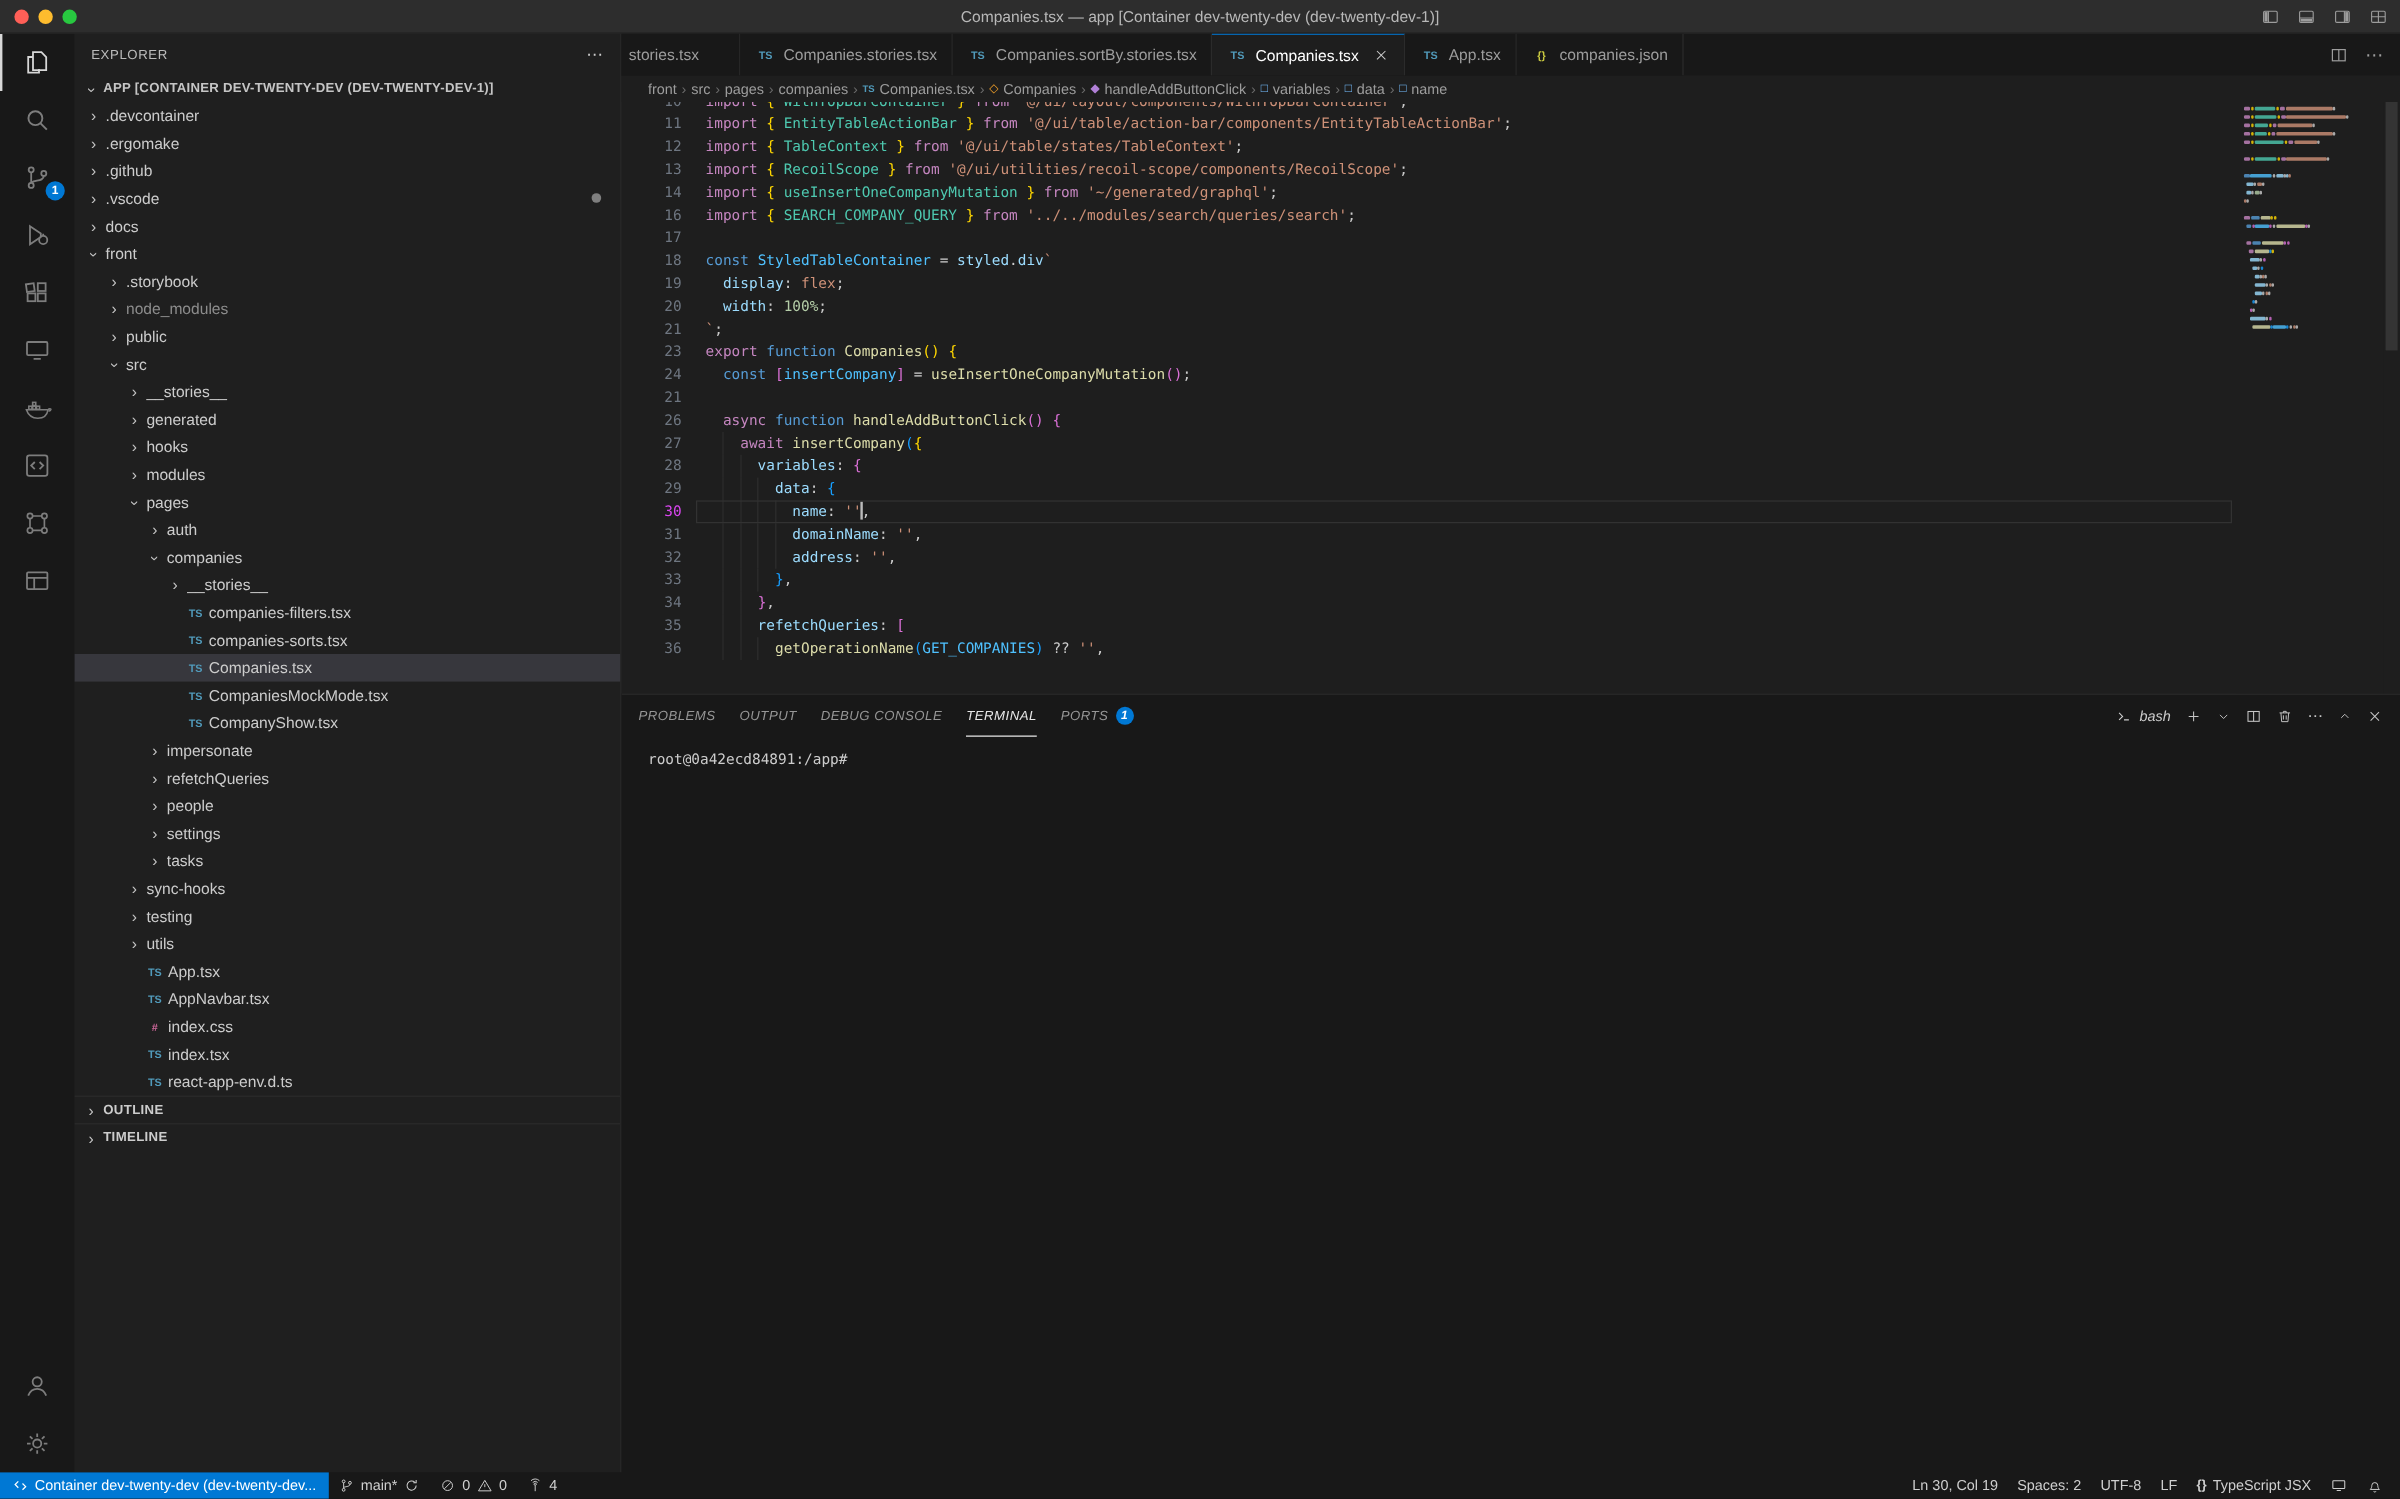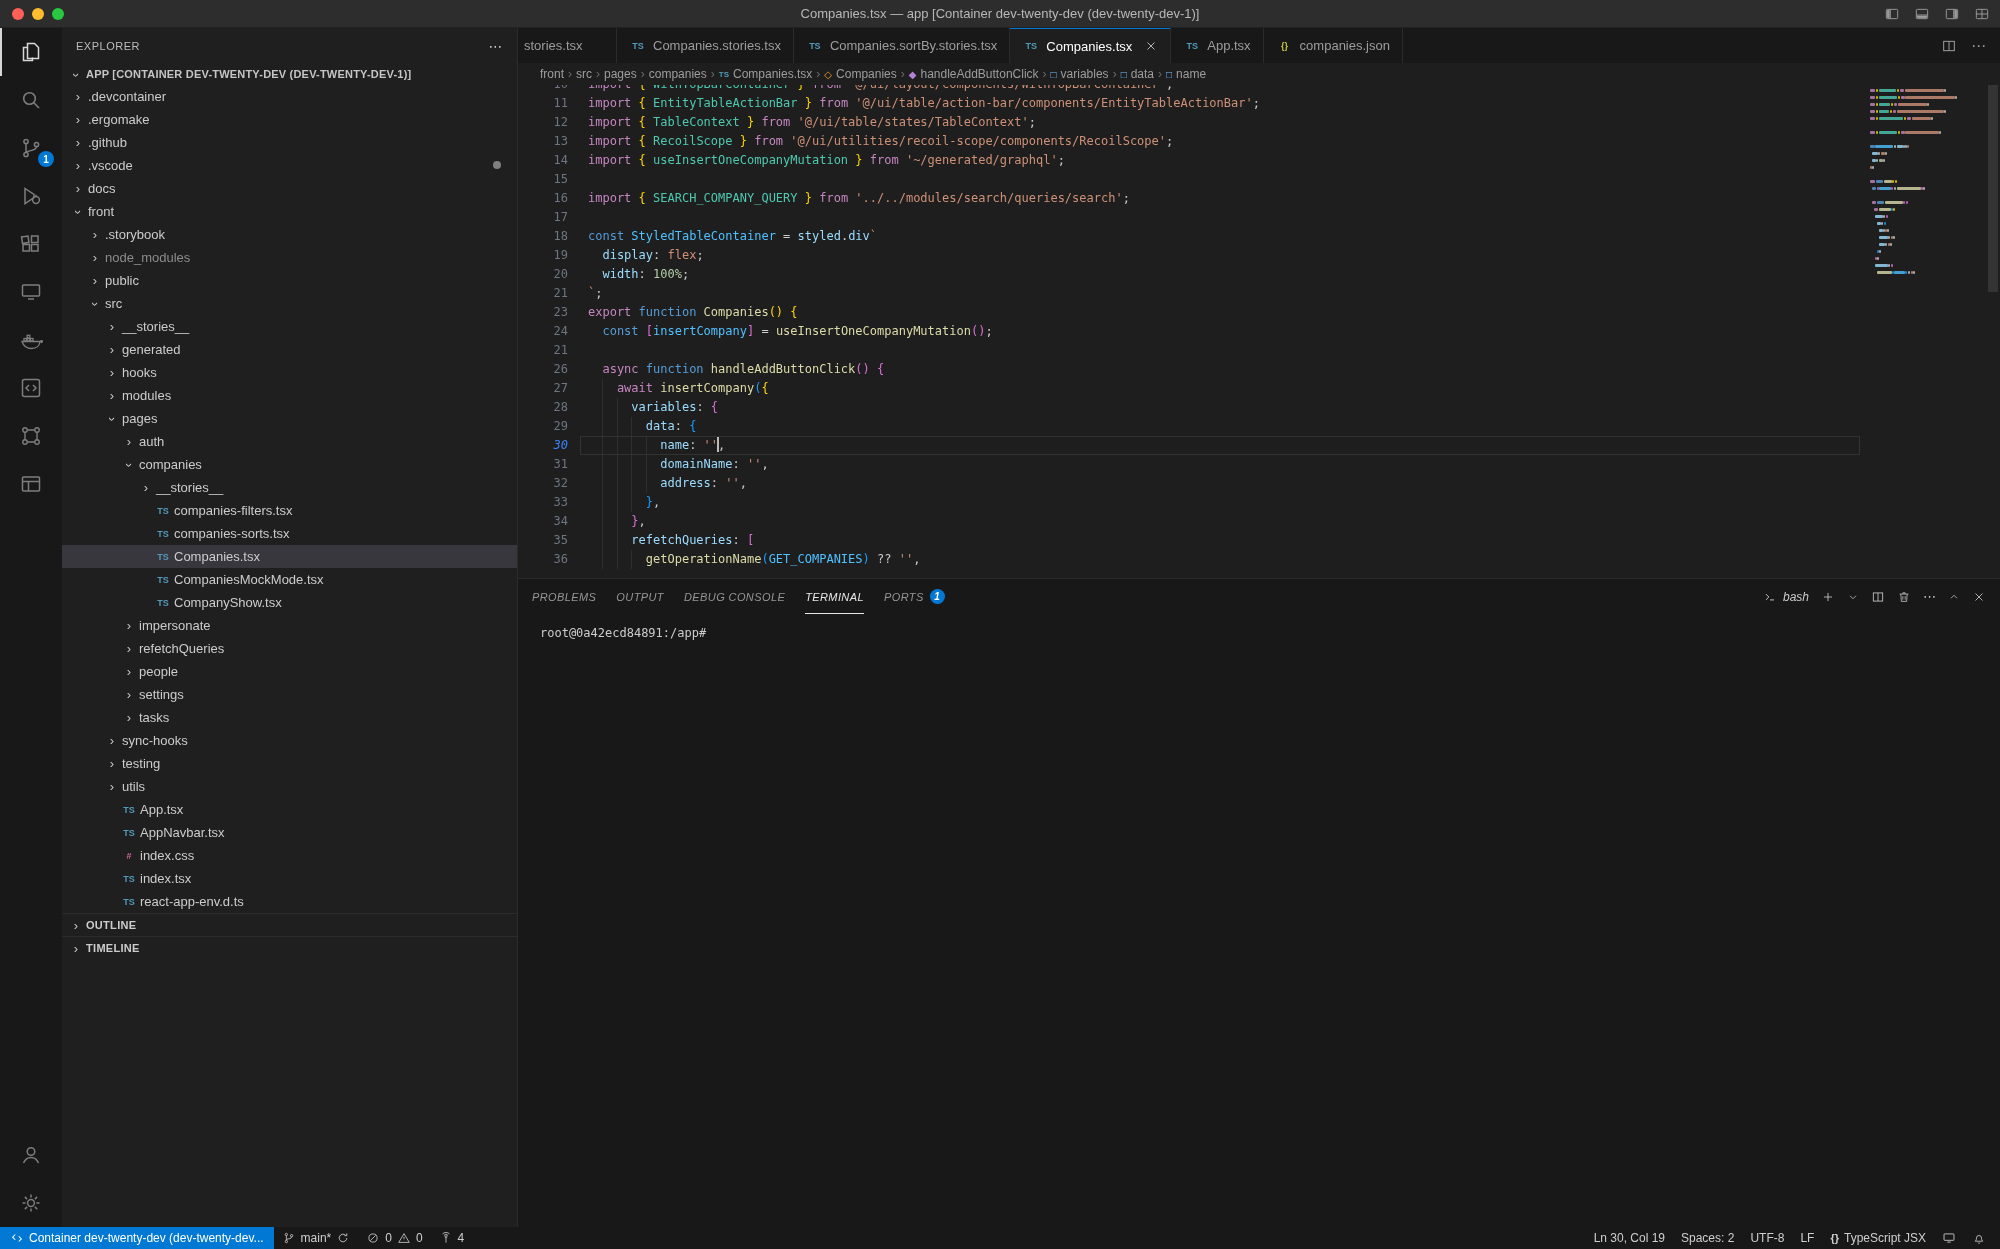--- a/index.html
+++ b/index.html
@@ -65,21 +65,21 @@
   .bc-sym { font-size:10px; }
   .sym-class { color:#ee9d28; } .sym-method { color:#b180d7; } .sym-field { color:#75beff; }
 
   .editorbody { height:493px; flex:none; display:flex; position:relative; min-width:0; overflow:hidden;justify-content:flex-end; }
   .code { flex:1; overflow:hidden; position:relative; font-family:"DejaVu Sans Mono","Liberation Mono",monospace; font-size:12px; line-height:19px; }
   .codeinner { margin-top:-10px; }
   .cline { height:19px; display:flex; position:relative; white-space:pre; }
   .lnum { width:50px; flex:none; text-align:right; color:#6e7681; user-select:none; }
   .ltext { margin-left:20px; position:relative; }
   .guide { position:absolute; top:0; bottom:0; border-left:1px solid #2e2e2e; }
-  .cline.current .lnum { color:#3b82f6;font-style:italic; }
+  .cline.current .lnum { color:#d946ef; }
   .cline.current::after { content:""; position:absolute; left:62px; right:4px; top:0; bottom:0; border:1px solid #323232; pointer-events:none; }
   .cursor { display:inline-block; width:1.5px; height:15px; background:#bbbbbb; vertical-align:-3px; margin:0 -0.75px; }
 
   .minimap { width:122px; flex:none; padding:4px 4px 0 6px; background:#1e1e1e; overflow:hidden; }
   .mrow { display:flex; height:3px; margin-bottom:4px; }
   .mtok { height:3px; border-radius:1px; opacity:.8; flex:none; }
   .msp { flex:none; }
   .scrollbar { width:14px; flex:none; position:relative; background:#1e1e1e; }
   .sb-slider { position:absolute; left:2px; right:2px; top:0; height:42%; background:rgba(121,121,121,.25); }
 
@@ -560,21 +560,20 @@
           </span>
         </div>
       <div class="editorbody">
         <div class="code">
           <div class="codeinner" id="code">
               <div class="cline"><span class="lnum">10</span><span class="ltext"><span class="tk-k">import </span><span class="tk-b1">{ </span><span class="tk-t">WithTopBarContainer</span><span class="tk-b1"> }</span><span class="tk-k"> from </span><span class="tk-s">'@/ui/layout/components/WithTopBarContainer'</span><span class="tk-p">;</span></span></div>
               <div class="cline"><span class="lnum">11</span><span class="ltext"><span class="tk-k">import </span><span class="tk-b1">{ </span><span class="tk-t">EntityTableActionBar</span><span class="tk-b1"> }</span><span class="tk-k"> from </span><span class="tk-s">'@/ui/table/action-bar/components/EntityTableActionBar'</span><span class="tk-p">;</span></span></div>
               <div class="cline"><span class="lnum">12</span><span class="ltext"><span class="tk-k">import </span><span class="tk-b1">{ </span><span class="tk-t">TableContext</span><span class="tk-b1"> }</span><span class="tk-k"> from </span><span class="tk-s">'@/ui/table/states/TableContext'</span><span class="tk-p">;</span></span></div>
               <div class="cline"><span class="lnum">13</span><span class="ltext"><span class="tk-k">import </span><span class="tk-b1">{ </span><span class="tk-t">RecoilScope</span><span class="tk-b1"> }</span><span class="tk-k"> from </span><span class="tk-s">'@/ui/utilities/recoil-scope/components/RecoilScope'</span><span class="tk-p">;</span></span></div>
               <div class="cline"><span class="lnum">14</span><span class="ltext"><span class="tk-k">import </span><span class="tk-b1">{ </span><span class="tk-t">useInsertOneCompanyMutation</span><span class="tk-b1"> }</span><span class="tk-k"> from </span><span class="tk-s">'~/generated/graphql'</span><span class="tk-p">;</span></span></div>
-              <div class="cline"><span class="lnum">15</span><span class="ltext"></span></div>
               <div class="cline"><span class="lnum">16</span><span class="ltext"><span class="tk-k">import </span><span class="tk-b1">{ </span><span class="tk-t">SEARCH_COMPANY_QUERY</span><span class="tk-b1"> }</span><span class="tk-k"> from </span><span class="tk-s">'../../modules/search/queries/search'</span><span class="tk-p">;</span></span></div>
               <div class="cline"><span class="lnum">17</span><span class="ltext"></span></div>
               <div class="cline"><span class="lnum">18</span><span class="ltext"><span class="tk-d">const </span><span class="tk-c">StyledTableContainer</span><span class="tk-p"> = </span><span class="tk-v">styled</span><span class="tk-p">.</span><span class="tk-v">div</span><span class="tk-s">`</span></span></div>
               <div class="cline"><span class="lnum">19</span><span class="ltext"><span class="tk-v">  display</span><span class="tk-p">: </span><span class="tk-s">flex</span><span class="tk-p">;</span></span></div>
               <div class="cline"><span class="lnum">20</span><span class="ltext"><span class="tk-v">  width</span><span class="tk-p">: </span><span class="tk-n">100%</span><span class="tk-p">;</span></span></div>
               <div class="cline"><span class="lnum">21</span><span class="ltext"><span class="tk-s">`</span><span class="tk-p">;</span></span></div>
               <div class="cline"><span class="lnum">23</span><span class="ltext"><span class="tk-k">export </span><span class="tk-d">function </span><span class="tk-f">Companies</span><span class="tk-b1">()</span><span class="tk-p"> </span><span class="tk-b1">{</span></span></div>
               <div class="cline"><span class="lnum">24</span><span class="ltext"><span class="tk-d">  const </span><span class="tk-b2">[</span><span class="tk-c">insertCompany</span><span class="tk-b2">]</span><span class="tk-p"> = </span><span class="tk-f">useInsertOneCompanyMutation</span><span class="tk-b2">()</span><span class="tk-p">;</span></span></div>
               <div class="cline"><span class="lnum">21</span><span class="ltext"></span></div>
               <div class="cline"><span class="lnum">26</span><span class="ltext"><span class="tk-k">  async </span><span class="tk-d">function </span><span class="tk-f">handleAddButtonClick</span><span class="tk-b2">()</span><span class="tk-p"> </span><span class="tk-b2">{</span></span></div>

